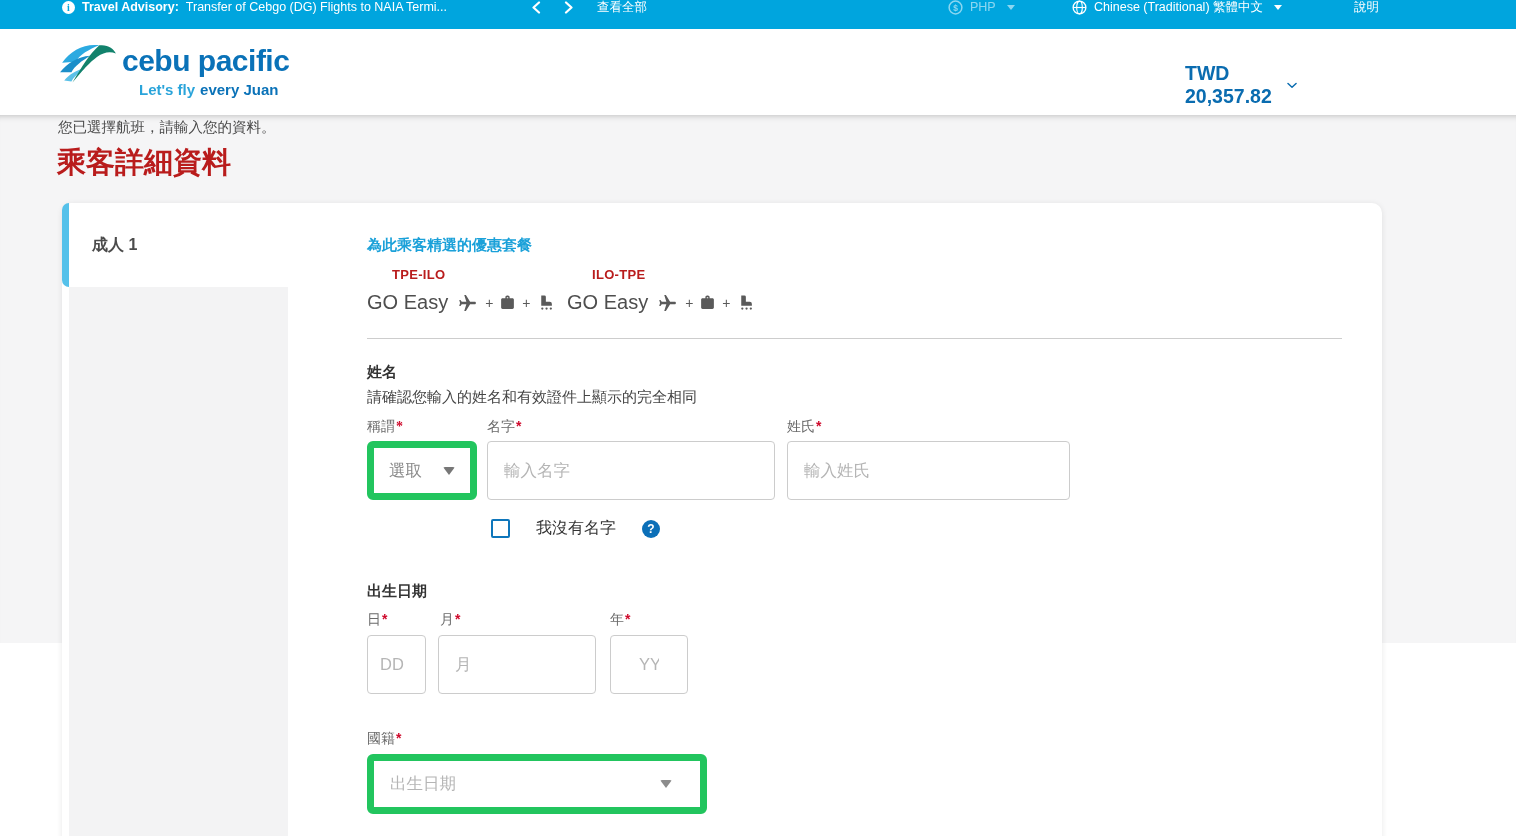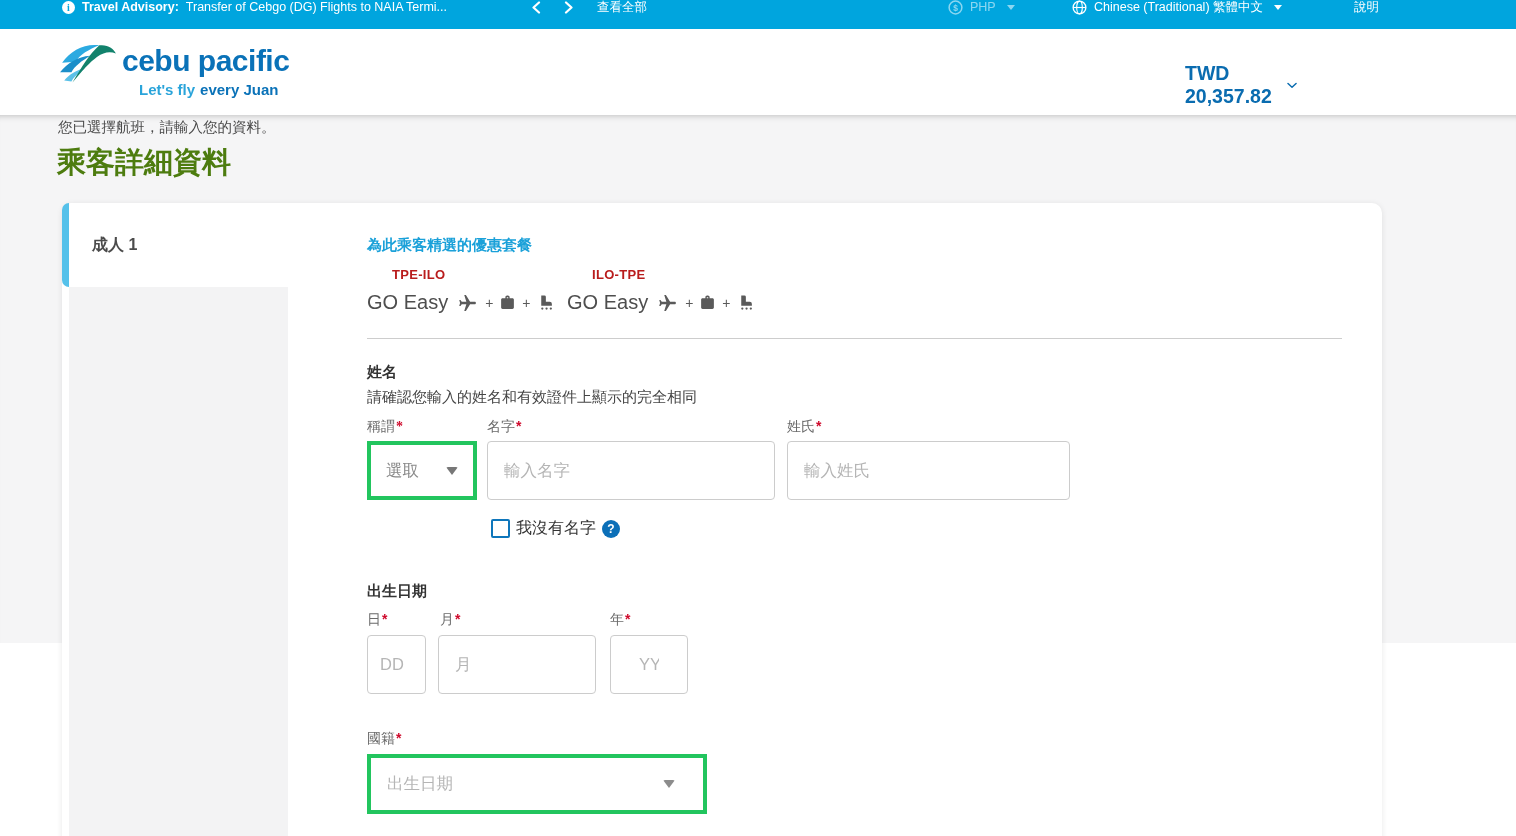--- a/index.html
+++ b/index.html
@@ -24,21 +24,21 @@
   .logo { position:absolute; left:58px; top:7px; display:flex; align-items:flex-start; gap:2px; cursor:pointer; }
   .logo-texts { display:flex; flex-direction:column; }
   .logo-name { font-size:30px; font-weight:bold; color:var(--brand-blue,#0a72b8); letter-spacing:-.5px; line-height:34px; margin-top:8px; }
   .logo-tag { font-size:15px; font-weight:bold; padding-left:17px; margin-top:3px; }
   .tag-fly { color:#2aa4da; } .tag-juan { color:#0a72b8; margin-left:5px; }
   .price { position:absolute; left:1185px; top:33px; display:flex; align-items:center; gap:10px; color:#0a6cb0; font-size:19.5px; font-weight:bold; cursor:pointer; }
 
   
   .content { position:absolute; left:0; top:115px; width:1516px; height:528px; background:#f5f5f6; box-shadow:inset 0 7px 7px -7px rgba(0,0,0,.28); }
   .subtitle { position:absolute; left:58px; top:3px; font-size:14.5px; color:#4a4a4a; }
-  .page-title { position:absolute; left:57px; top:28px; font-size:29px; font-weight:bold; color:#4d7c0f; }
+  .page-title { position:absolute; left:57px; top:28px; font-size:29px; font-weight:bold; color:#b91c1c; }
 
   
   .card { position:absolute; left:62px; top:88px; width:1320px; height:880px; background:#fff; border-radius:10px; box-shadow:0 1px 6px rgba(0,0,0,.09); }
   .tab-active { position:absolute; left:0; top:0; width:226px; height:84px; background:#fff; border-radius:10px 0 0 0; cursor:pointer; }
   .tab-accent { position:absolute; left:0; top:0; width:7px; height:84px; background:#55c1ea; border-radius:8px 0 0 8px; }
   .tab-label { position:absolute; left:30px; top:32px; font-size:16px; font-weight:600; color:#4b4b4b; }
   .side-gray { position:absolute; left:7px; top:84px; width:219px; height:796px; background:#f3f3f4; }
 
   .form { position:absolute; left:305px; top:0; width:975px; height:880px; }
   .bundle-link { position:absolute; left:0; top:33px; font-size:15px; font-weight:bold; color:#1ba1d9; cursor:pointer; }
@@ -51,25 +51,25 @@
   .gicon { fill:#5a5a5a; display:block; }
   .divider { position:absolute; left:0; top:135px; width:975px; height:1px; background:#cdcdcd; }
 
   .sec-head { position:absolute; font-size:15px; font-weight:600; color:#333; }
   .note { position:absolute; left:0; top:185px; font-size:15px; color:#454545; }
   .flabel { position:absolute; font-size:14px; color:#6b6b6b; }
   .req { color:#cf0a2c; font-weight:bold; margin-left:1px; }
 
   .tinput { position:absolute; height:59px; border:1px solid #ccc; border-radius:4px; background:#fff; font-family:"Liberation Sans",sans-serif; font-size:16.5px; color:#333; padding:0 16px; outline:none; }
   .tinput::placeholder { color:#b5b5b5; opacity:1; }
-  .fakeselect { position:absolute; height:59px; border:4px solid #22c55e; border-radius:0; background:#fff; display:flex; align-items:center; justify-content:space-between; padding:0 15px 0 15px; cursor:pointer; }
+  .fakeselect { position:absolute; height:59px; border:7px solid #22c55e; border-radius:6px; background:#fff; display:flex; align-items:center; justify-content:space-between; padding:0 15px 0 15px; cursor:pointer; }
   .sel-ph { font-size:16.5px; color:#9b9b9b; }
   .sel-tri { width:0; height:0; border-left:6px solid transparent; border-right:6px solid transparent; border-top:8px solid #8c8c8c; border-radius:2px; }
 
-  .chk-row { position:absolute; left:124px; top:315px; display:flex; align-items:center; gap:6px; }
+  .chk-row { position:absolute; left:124px; top:315px; display:flex; align-items:center; gap:26px; }
   .chkbox { width:19px; height:19px; border:2px solid #0e76bb; border-radius:2px; background:#fff; cursor:pointer; }
   .chk-label { font-size:16px; color:#333; }
   .help-ic { width:18px; height:18px; border-radius:50%; background:#0b6fb8; color:#fff; font-size:12px; font-weight:bold; display:flex; align-items:center; justify-content:center; cursor:pointer; }
 </style>
 </head>
 <body>
 
 <div class="topbar">
   <div class="grp adv-left">
     <span class="info-ic">i</span>

